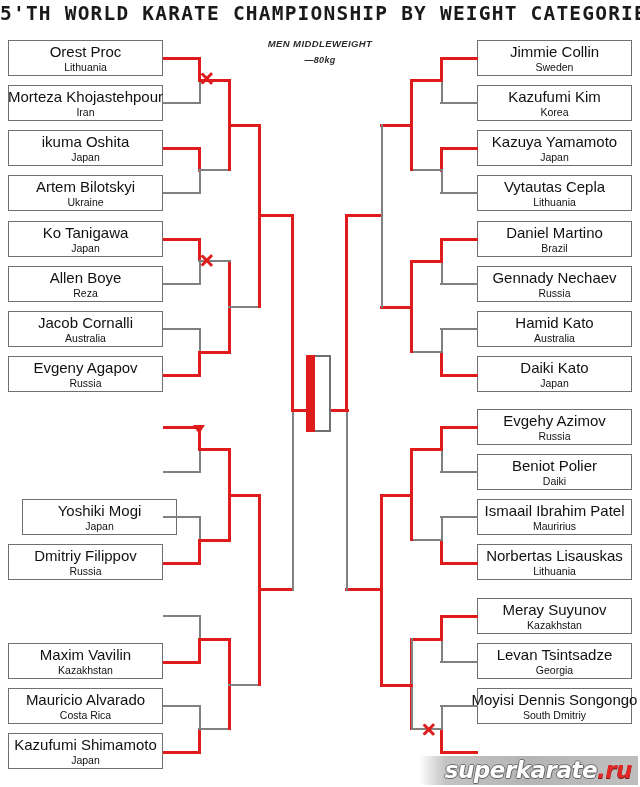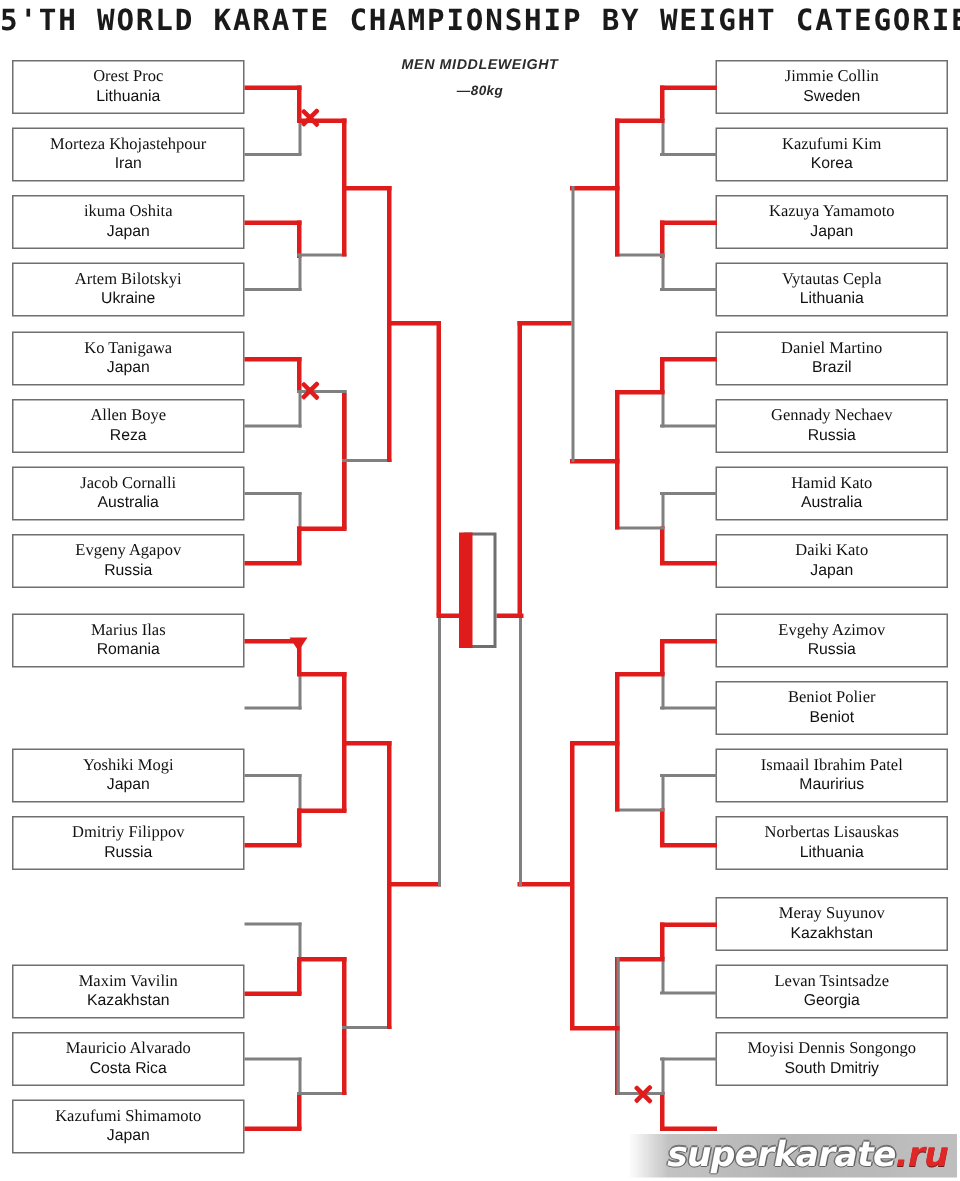--- a/index.html
+++ b/index.html
@@ -27,21 +27,21 @@
     font-size:9px;letter-spacing:.3px;color:#2b2b2b;
   }
 
   
   .box{
     position:absolute;width:155px;height:36px;
     border:1.6px solid #6f6f6f;background:#fff;box-sizing:border-box;
     display:flex;flex-direction:column;align-items:center;justify-content:center;
     line-height:1.18;
   }
-  .box .nm{font-size:11px;color:#111;white-space:nowrap;font-family:Liberation Serif, serif;}
+  .box .nm{font-size:15px;color:#111;white-space:nowrap;}
   .box .ct{font-size:10.5px;color:#111;white-space:nowrap;}
 
   
   .ln{position:absolute;}
   .rd{background:#e01b1b;}
   .gy{background:#808080;}
   .h{height:3px;}
   .hg{height:2px;}
   .v{width:3px;}
   .vg{width:2px;}
@@ -111,25 +111,21 @@
       <span class="ct">Reza</span>
     </div>
   <div class="box" style="left:8px;top:311px">
       <span class="nm">Jacob Cornalli</span>
       <span class="ct">Australia</span>
     </div>
   <div class="box" style="left:8px;top:356px">
       <span class="nm">Evgeny Agapov</span>
       <span class="ct">Russia</span>
     </div>
-  <div class="box" style="left:8px;top:409px">
-      <span class="nm">Marius Ilas</span>
-      <span class="ct">Romania</span>
-    </div>
-  <div class="box" style="left:8px;top:499px">
+  <div class="box" style="left:22px;top:499px">
       <span class="nm">Yoshiki Mogi</span>
       <span class="ct">Japan</span>
     </div>
   <div class="box" style="left:8px;top:544px">
       <span class="nm">Dmitriy Filippov</span>
       <span class="ct">Russia</span>
     </div>
   <div class="box" style="left:8px;top:643px">
       <span class="nm">Maxim Vavilin</span>
       <span class="ct">Kazakhstan</span>
@@ -174,21 +170,21 @@
   <div class="box" style="left:477px;top:356px">
       <span class="nm">Daiki Kato</span>
       <span class="ct">Japan</span>
     </div>
   <div class="box" style="left:477px;top:409px">
       <span class="nm">Evgehy Azimov</span>
       <span class="ct">Russia</span>
     </div>
   <div class="box" style="left:477px;top:454px">
       <span class="nm">Beniot Polier</span>
-      <span class="ct">Beniot</span>
+      <span class="ct">Daiki</span>
     </div>
   <div class="box" style="left:477px;top:499px">
       <span class="nm">Ismaail Ibrahim Patel</span>
       <span class="ct">Mauririus</span>
     </div>
   <div class="box" style="left:477px;top:544px">
       <span class="nm">Norbertas Lisauskas</span>
       <span class="ct">Lithuania</span>
     </div>
   <div class="box" style="left:477px;top:598px">

